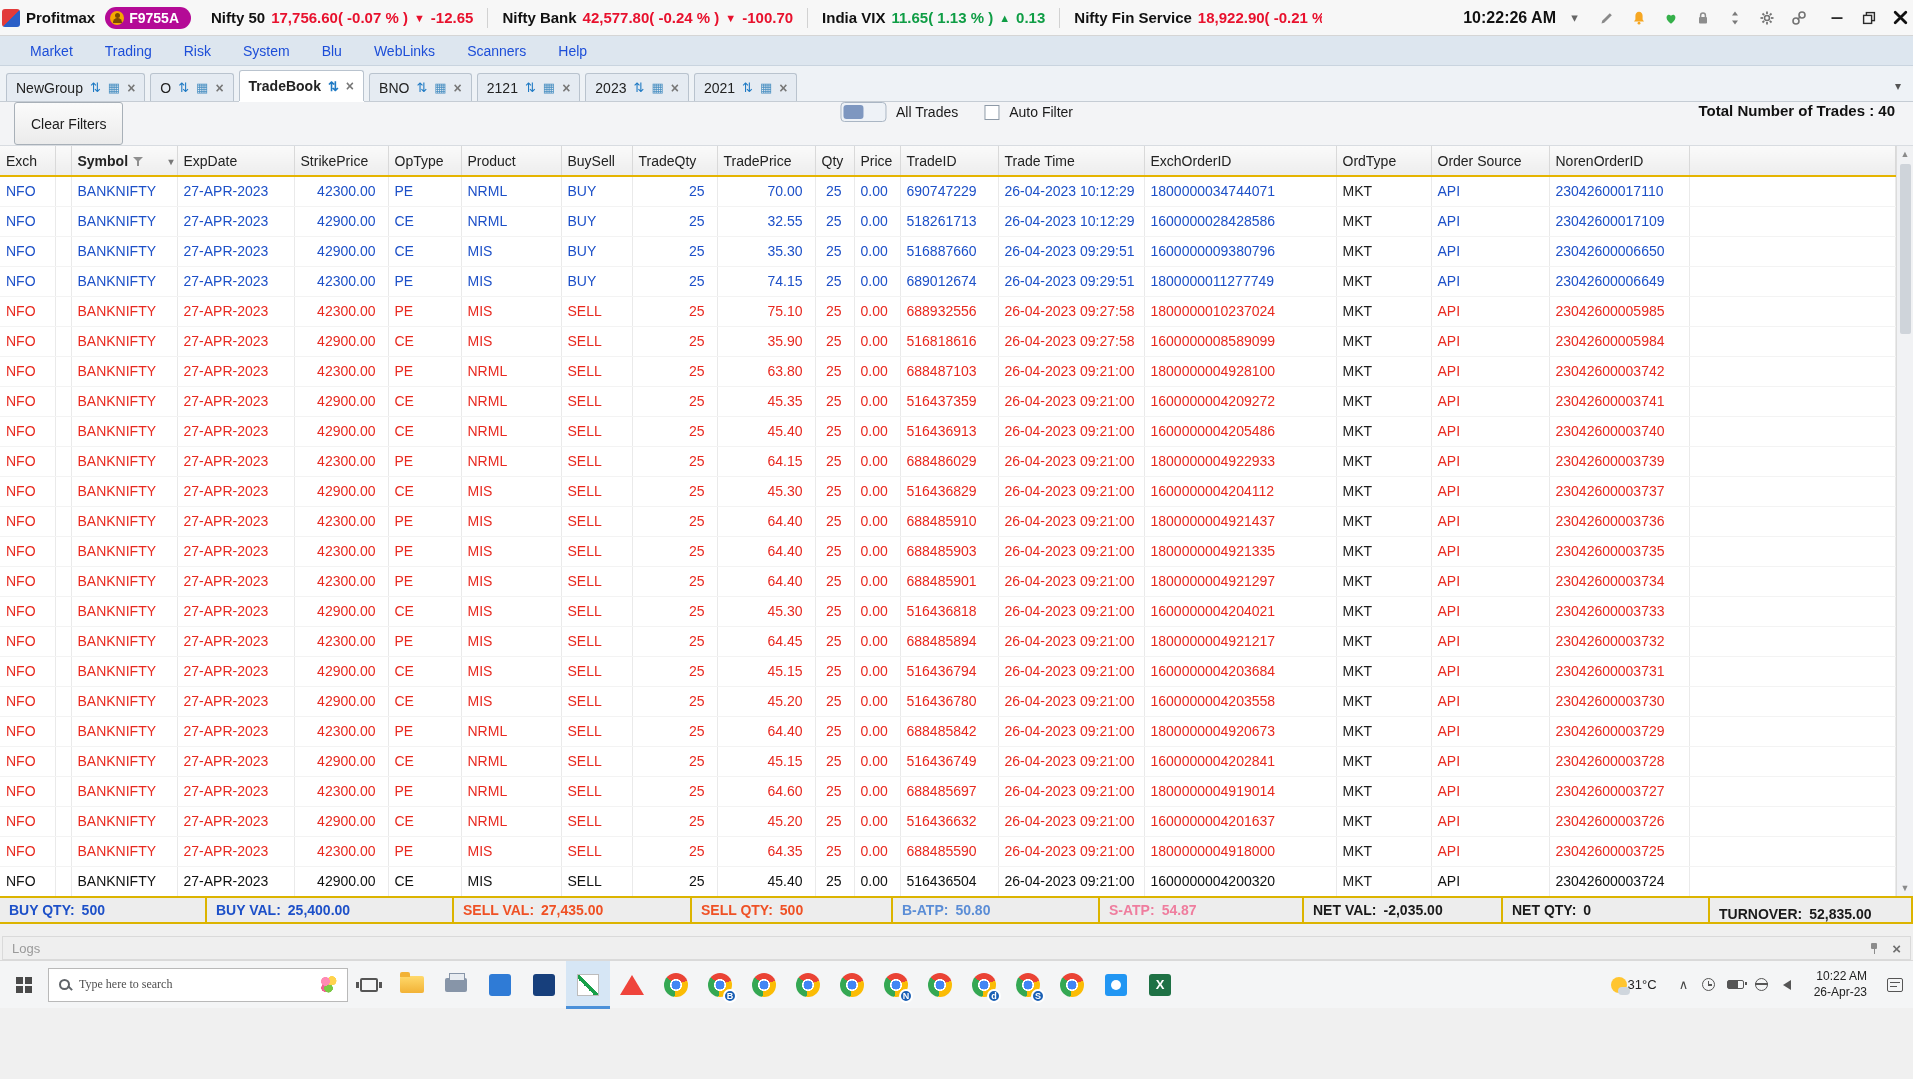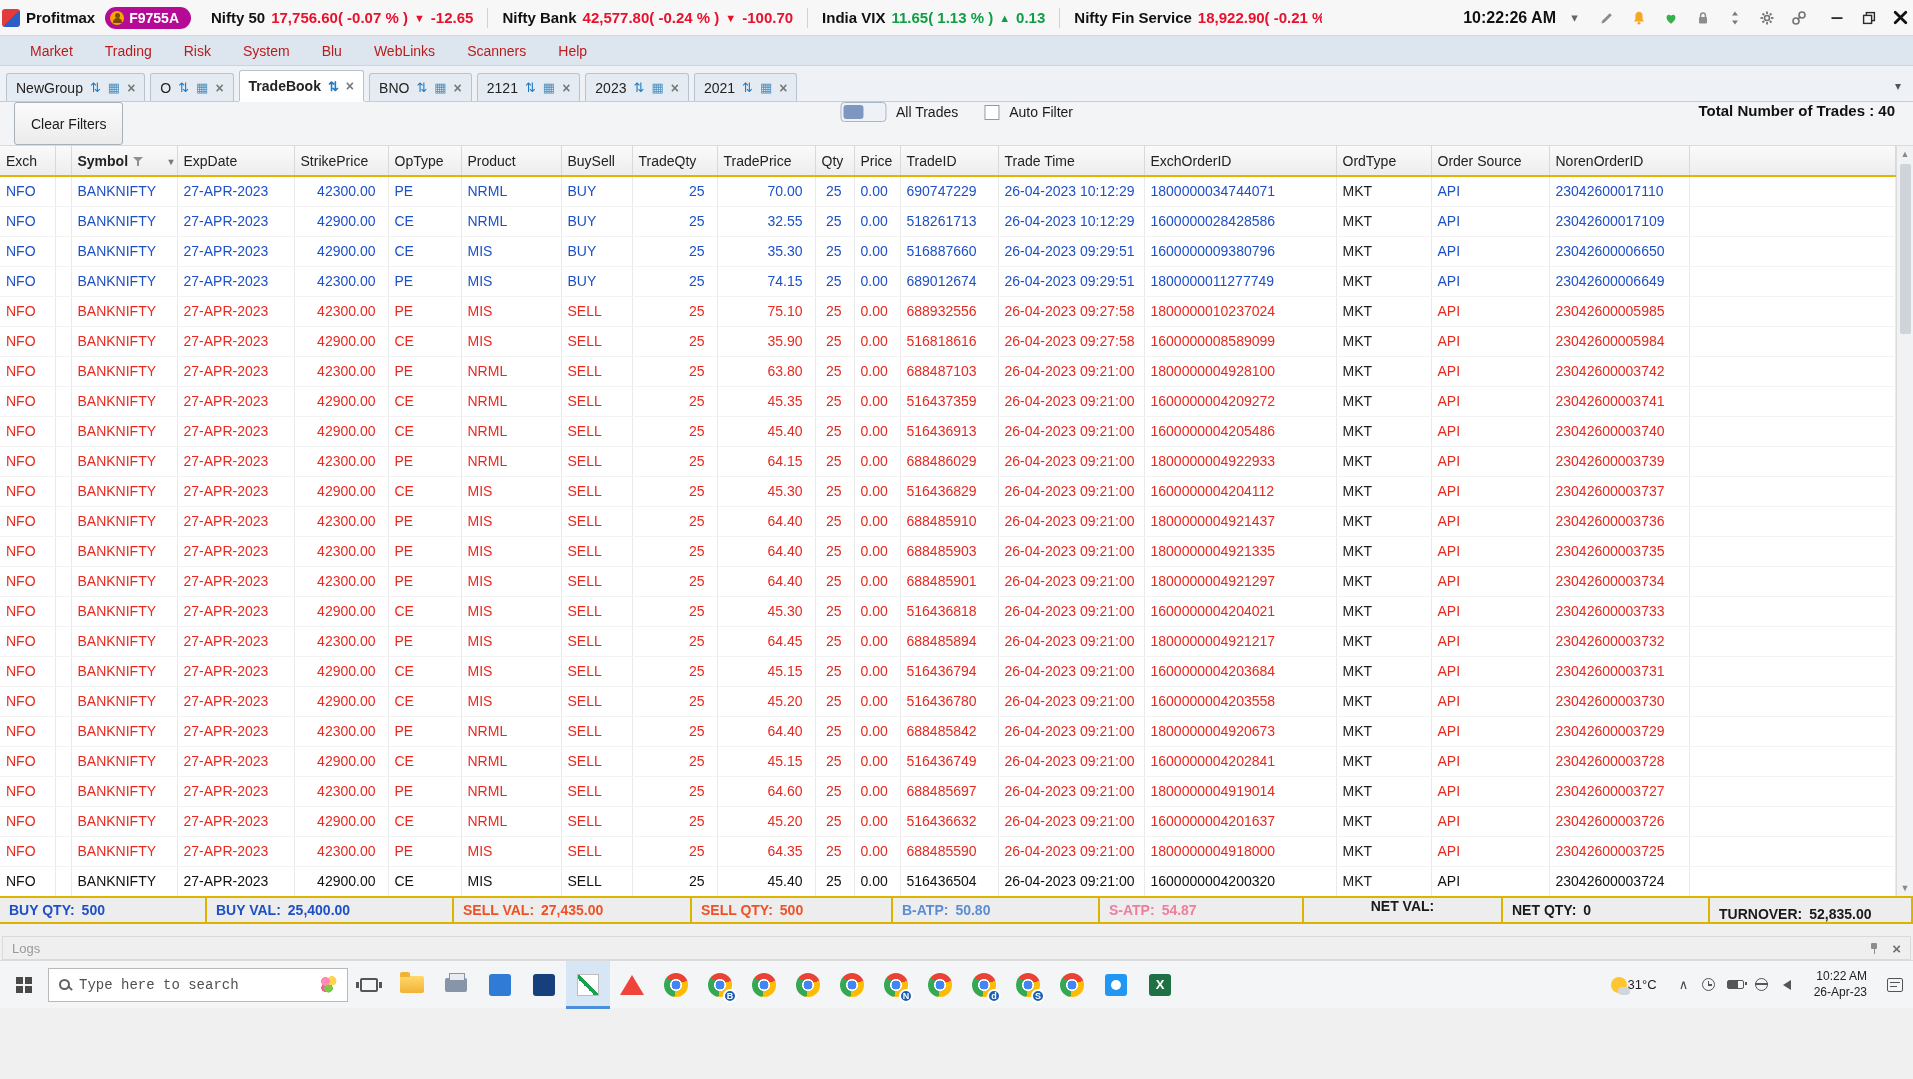--- a/index.html
+++ b/index.html
@@ -24,21 +24,21 @@
 .idx-seg.down .idx-vals,.idx-seg.down .idx-arrow,.idx-seg.down .idx-chg{color:#e8112d}
 .idx-seg.up .idx-vals,.idx-seg.up .idx-arrow,.idx-seg.up .idx-chg{color:#0f9d45}
 .clock{font-weight:bold;font-size:16px;color:#111;margin:0 10px;white-space:nowrap;flex:0 0 auto}
 .tb-icons{display:flex;align-items:center;gap:15px;flex:0 0 auto;margin-right:4px}
 .tb-ic{width:17px;height:17px;display:flex;align-items:center;justify-content:center;color:#666;font-size:13px}
 .tb-ic svg{display:block}
 .winctl{margin-left:6px}
 
 
 .menubar{height:30px;flex:0 0 auto;background:#dde6ef;border-bottom:1px solid #c9d4df;display:flex;align-items:center;padding-left:14px}
-.menu-item{font-size:14px;color:#b91c1c;padding:0 16px;cursor:default}
+.menu-item{font-size:14px;color:#1d4ed8;padding:0 16px;cursor:default}
 
 
 .tabbar{height:36px;flex:0 0 auto;background:#eef2f6;border-bottom:1px solid #c5ccd4;display:flex;align-items:flex-end;padding:0 6px}
 .tab-strip{display:flex;gap:5px;align-items:flex-end;height:100%;padding-top:5px}
 .tab{height:28px;display:flex;align-items:center;gap:7px;padding:0 9px;border:1px solid #b9c3ce;border-bottom:none;background:#e5ebf2;font-size:14px;color:#222;border-radius:3px 3px 0 0;cursor:default;white-space:nowrap}
 .tab.active{background:#fff;height:31px;font-weight:bold;box-shadow:0 1px 0 #fff}
 .tab-ico{font-size:13px;line-height:1}
 .tab-ico.sort{color:#1f7ac4}
 .tab-ico.grid{color:#4a90c2}
 .tab-ico.close{color:#777;font-weight:bold;font-size:14px}
@@ -93,21 +93,21 @@
 .pin::after{content:"";position:absolute;left:5.5px;top:7px;width:1.5px;height:5px;background:#8c8c8c}
 .lclose{color:#6f6f6f;font-size:15px;font-weight:bold;line-height:1}
 .logs-body{flex:1;background:#fff;margin:0 2px;border:1px solid #e3e3e3;border-top:none;position:relative;min-height:0}
 .log-message{position:absolute;left:0;right:0;bottom:0;height:28px;border-top:1px solid #d8d8d8;display:flex;align-items:center;padding:0 10px;font-size:15px;color:#111;background:#fff}
 
 
 .taskbar{height:48px;flex:0 0 auto;background:#f4f5f6;border-top:1px solid #d9d9d9;display:flex;align-items:center}
 .start{width:48px;height:48px;display:flex;align-items:center;justify-content:center}
 .win-logo{width:16px;height:16px;background:linear-gradient(#4a4a4a,#4a4a4a) 0 0/7px 7px no-repeat,linear-gradient(#4a4a4a,#4a4a4a) 9px 0/7px 7px no-repeat,linear-gradient(#4a4a4a,#4a4a4a) 0 9px/7px 7px no-repeat,linear-gradient(#4a4a4a,#4a4a4a) 9px 9px/7px 7px no-repeat}
 .search-box{width:300px;height:34px;background:#fff;border:1px solid #b9b9b9;display:flex;align-items:center;padding:0 10px;gap:9px}
-.search-box input{border:none;outline:none;font-size:14px;color:#444;flex:1;min-width:0;background:transparent;font-family:Liberation Mono, monospace}
+.search-box input{border:none;outline:none;font-size:12px;color:#444;flex:1;min-width:0;background:transparent;font-family:Liberation Serif, serif}
 .search-box input::placeholder{color:#4f4f4f}
 .mag{width:11px;height:11px;border:2px solid #5f6368;border-radius:50%;position:relative;flex:0 0 auto}
 .mag::after{content:"";position:absolute;width:6px;height:2px;background:#5f6368;transform:rotate(45deg);right:-5px;bottom:-1px}
 .flower{width:17px;height:17px;flex:0 0 auto;background:radial-gradient(circle at 32% 32%,#ff8ab3 0 26%,transparent 28%),radial-gradient(circle at 70% 28%,#ffd34d 0 26%,transparent 28%),radial-gradient(circle at 50% 72%,#7ac943 0 28%,transparent 30%),radial-gradient(circle at 30% 70%,#f06292 0 22%,transparent 24%)}
 .taskview{width:42px;height:48px;display:flex;align-items:center;justify-content:center}
 .tv{width:18px;height:14px;border:2px solid #555;border-radius:2px;position:relative;display:block}
 .tv::before{content:"";position:absolute;left:-6px;top:2px;width:3px;height:6px;background:#555}
 .tv::after{content:"";position:absolute;right:-6px;top:2px;width:3px;height:6px;background:#555}
 .task-icons{display:flex;align-items:center;height:100%}
 .task-icon{width:44px;height:48px;display:flex;align-items:center;justify-content:center;position:relative}
@@ -908,21 +908,21 @@
         <span class="sv">500</span>
       </div>
       <div class="sum-cell c-batp" style="width: 207px;">
         <span class="sl">B-ATP:</span>
         <span class="sv">50.80</span>
       </div>
       <div class="sum-cell c-satp" style="width: 204px;">
         <span class="sl">S-ATP:</span>
         <span class="sv">54.87</span>
       </div>
-      <div class="sum-cell c-net" style="width: 199px; flex-direction: column;">
+      <div class="sum-cell c-net" style="width: 199px;">
         <span class="sl">NET VAL:</span>
         <span class="sv">-2,035.00</span>
       </div>
       <div class="sum-cell c-net" style="width: 207px;">
         <span class="sl">NET QTY:</span>
         <span class="sv">0</span>
       </div>
       <div class="sum-cell c-net" style="flex: 1 1 0%; align-items: flex-end;">
         <span class="sl">TURNOVER:</span>
         <span class="sv">52,835.00</span>

